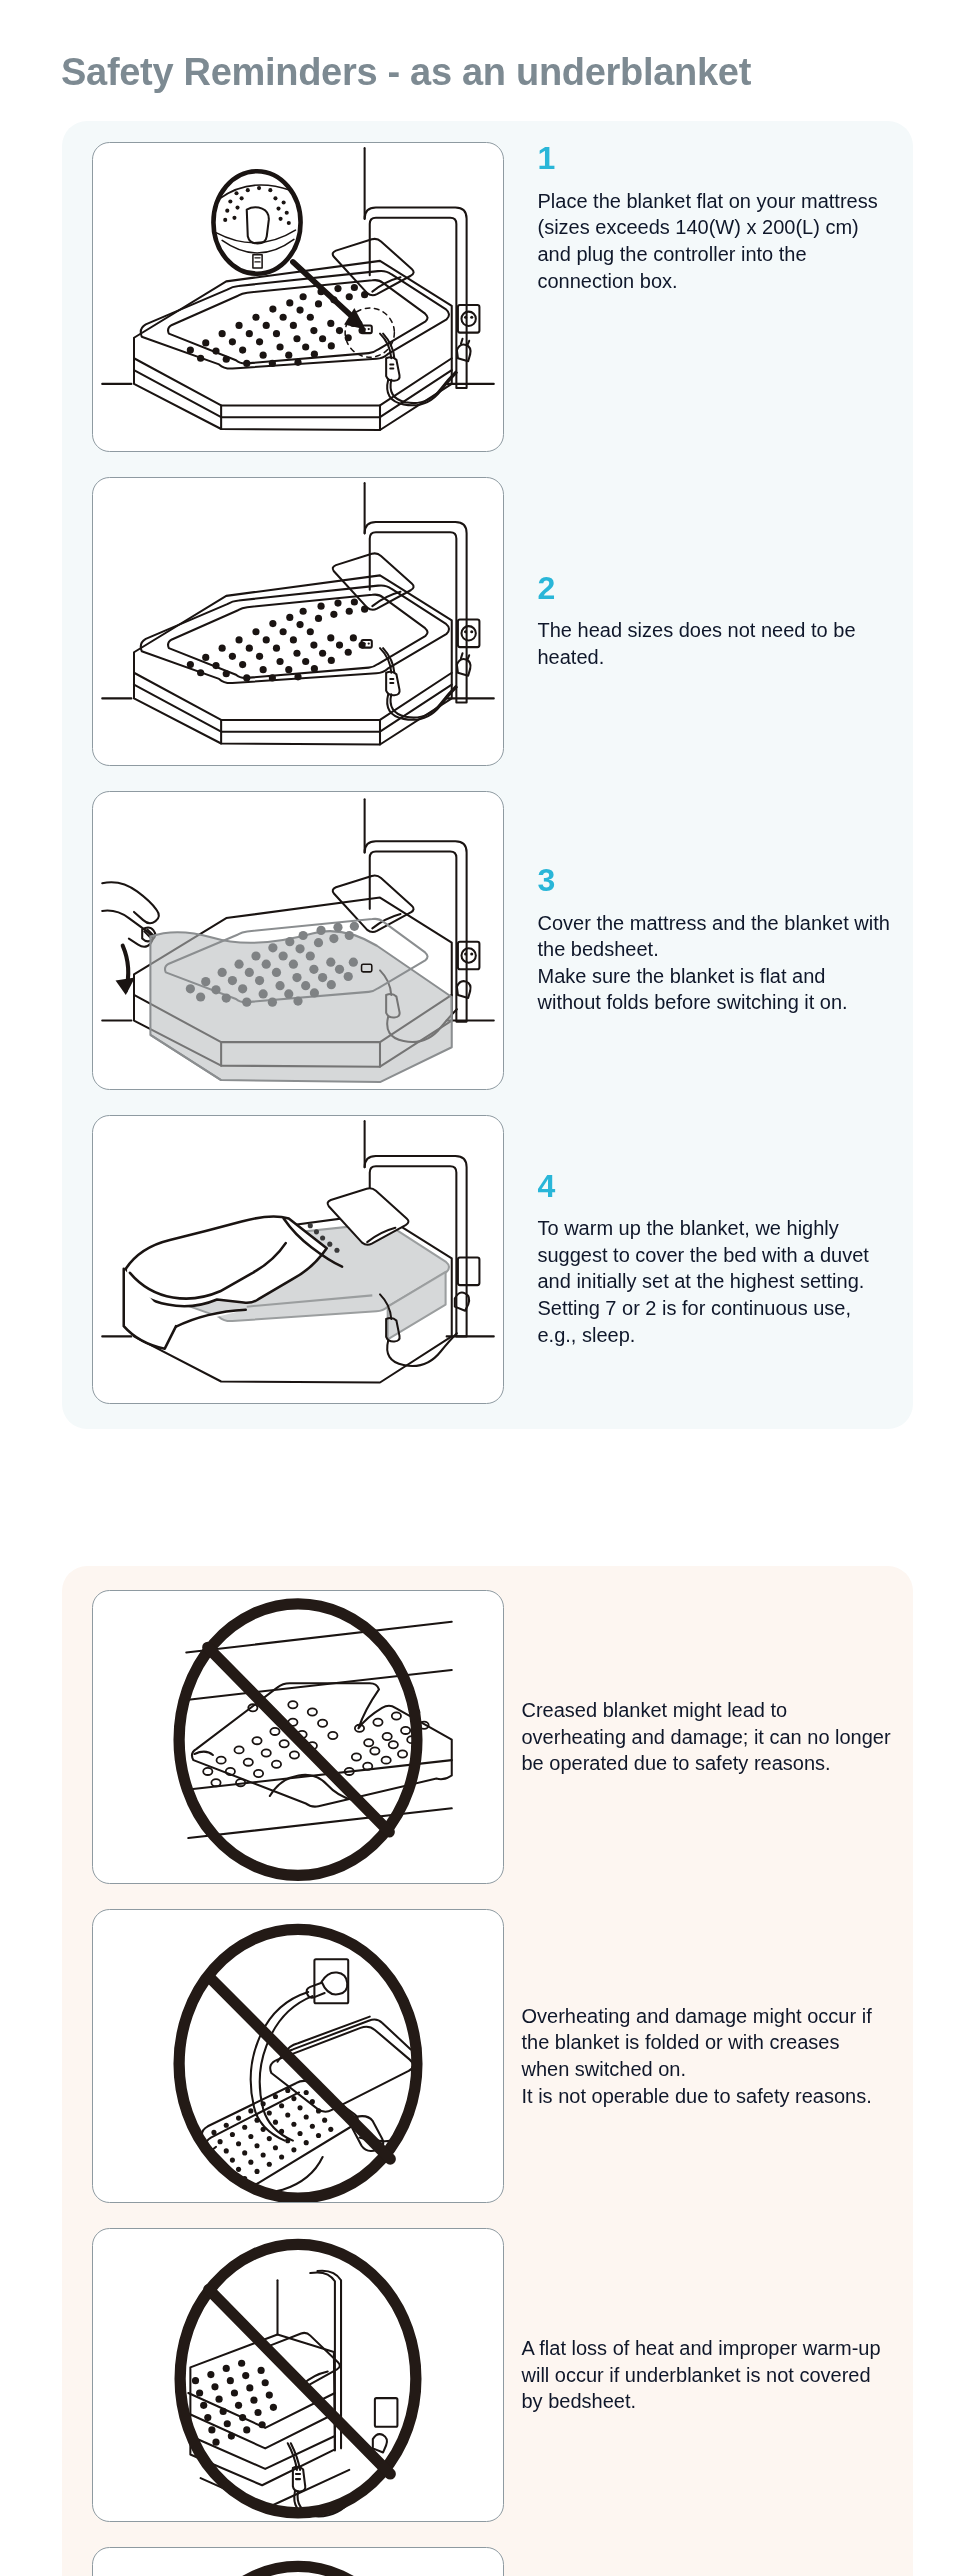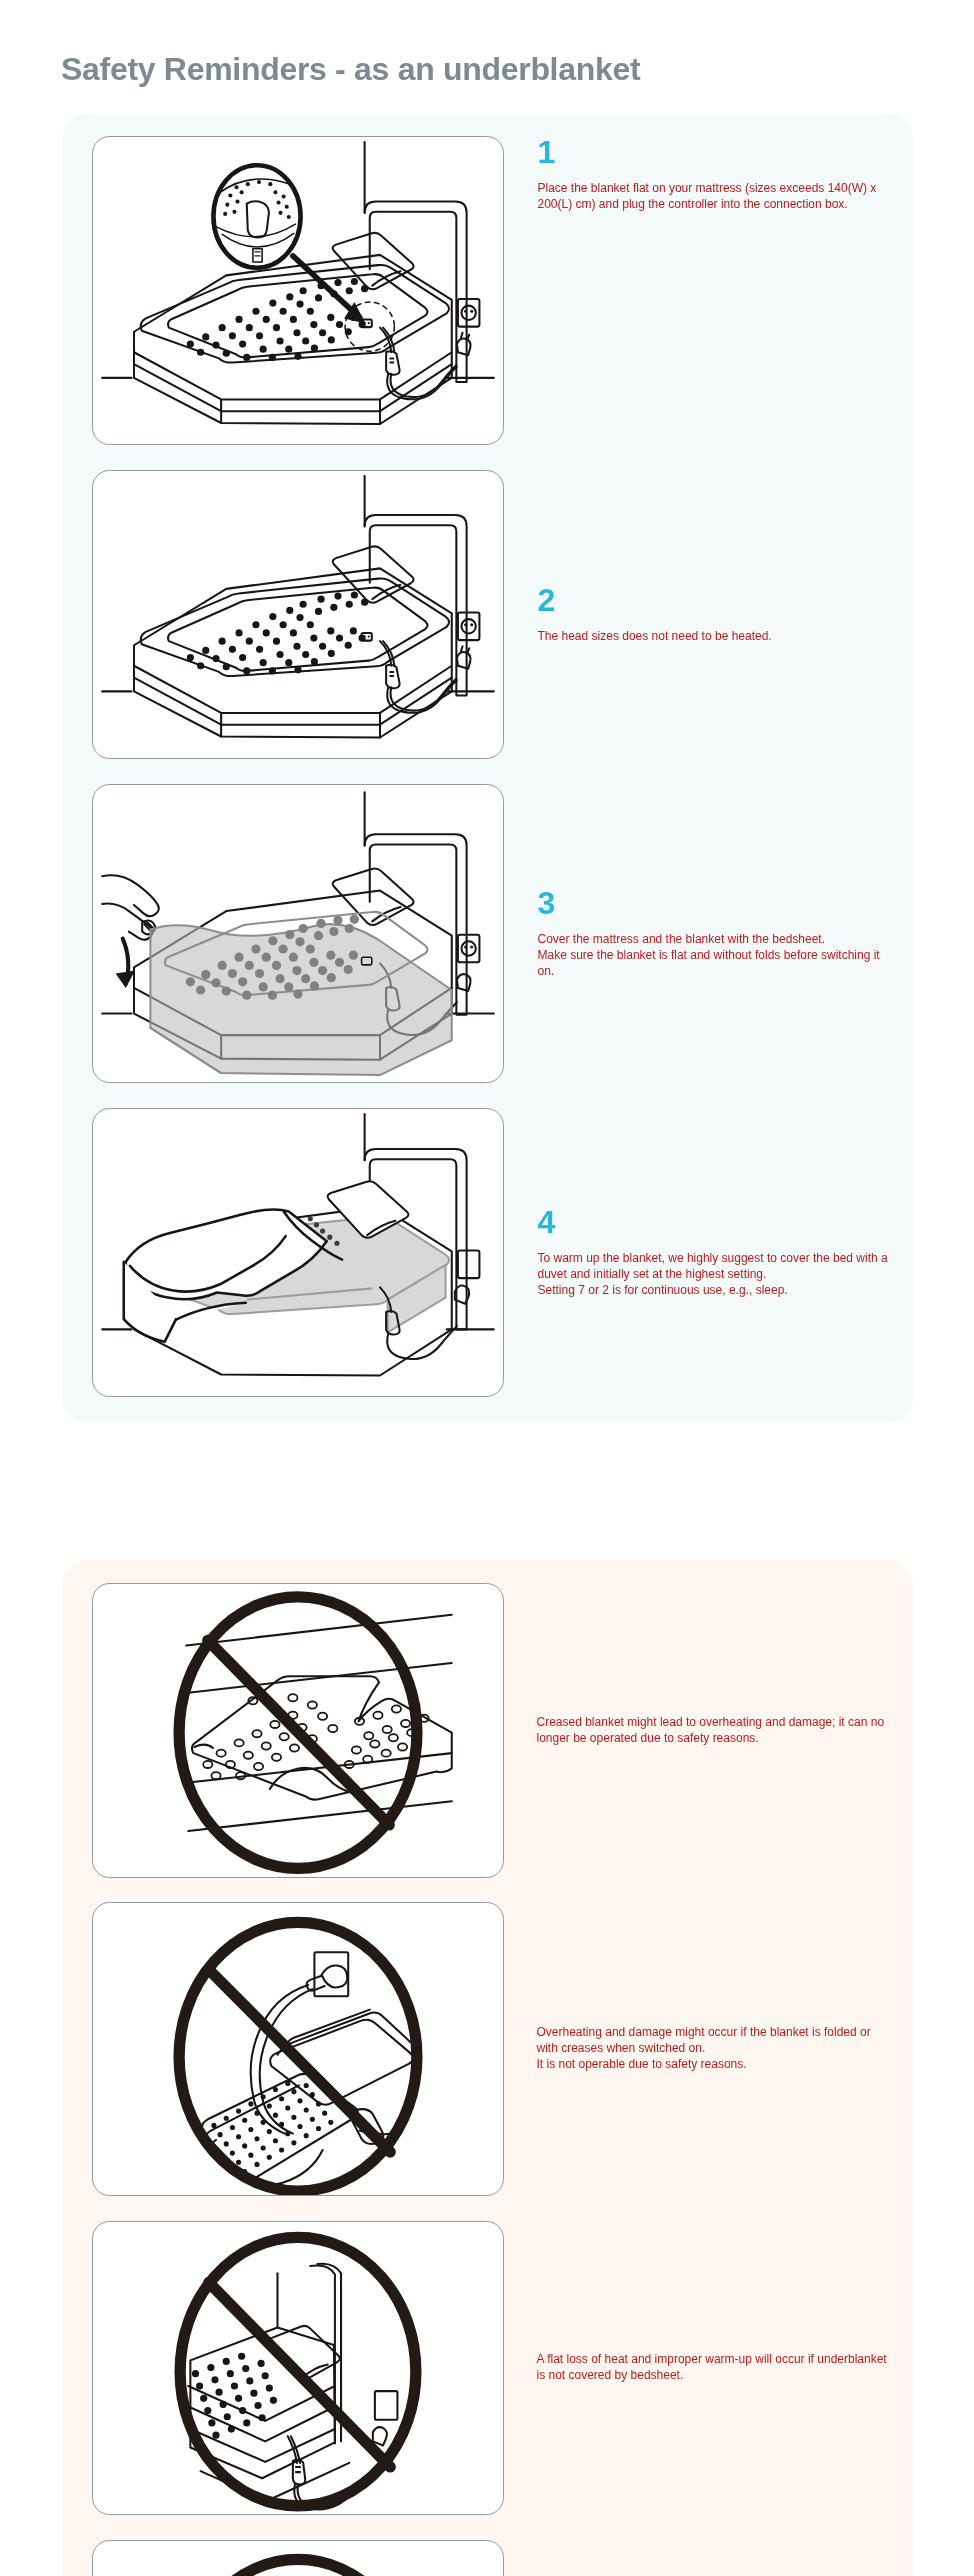--- a/index.html
+++ b/index.html
@@ -6,21 +6,21 @@
   html, body {
     width: 974px;
     background: #ffffff;
     font-family: "Liberation Sans", sans-serif;
   }
   body { width: 974px; min-height: 2826px; position: relative; }
 
   
   .page-title {
     color: #7d8a92;
-    font-size: 32px;
+    font-size: 38px;
     font-weight: bold;
     letter-spacing: -0.3px;
     padding: 52px 0 0 61px;
     line-height: 1.1;
   }
 
   
   .panel {
     margin: 0 auto;
     width: 851px;
@@ -59,31 +59,31 @@
     flex: 1 1 auto;
   }
   .step-num {
     color: #29b6d8;
     font-size: 32px;
     font-weight: bold;
     line-height: 1;
     margin-bottom: 13.4px;
   }
   .body-text {
-    color: #b91c1c;
-    font-size: 12px;
+    color: #0f172a;
+    font-size: 20px;
     line-height: 1.33;
     white-space: pre-line;
   }
 
   
   .row-center { align-items: center; }
 
   .warn-text {
-    padding-left: 33px;
+    padding-left: 18px;
     padding-right: 20.6px;
     flex: 1 1 auto;
   }
 </style>
 </head>
 <body>
 
 <div class="page-title">Safety Reminders - as an underblanket</div>
 
 <section class="panel panel-steps">

